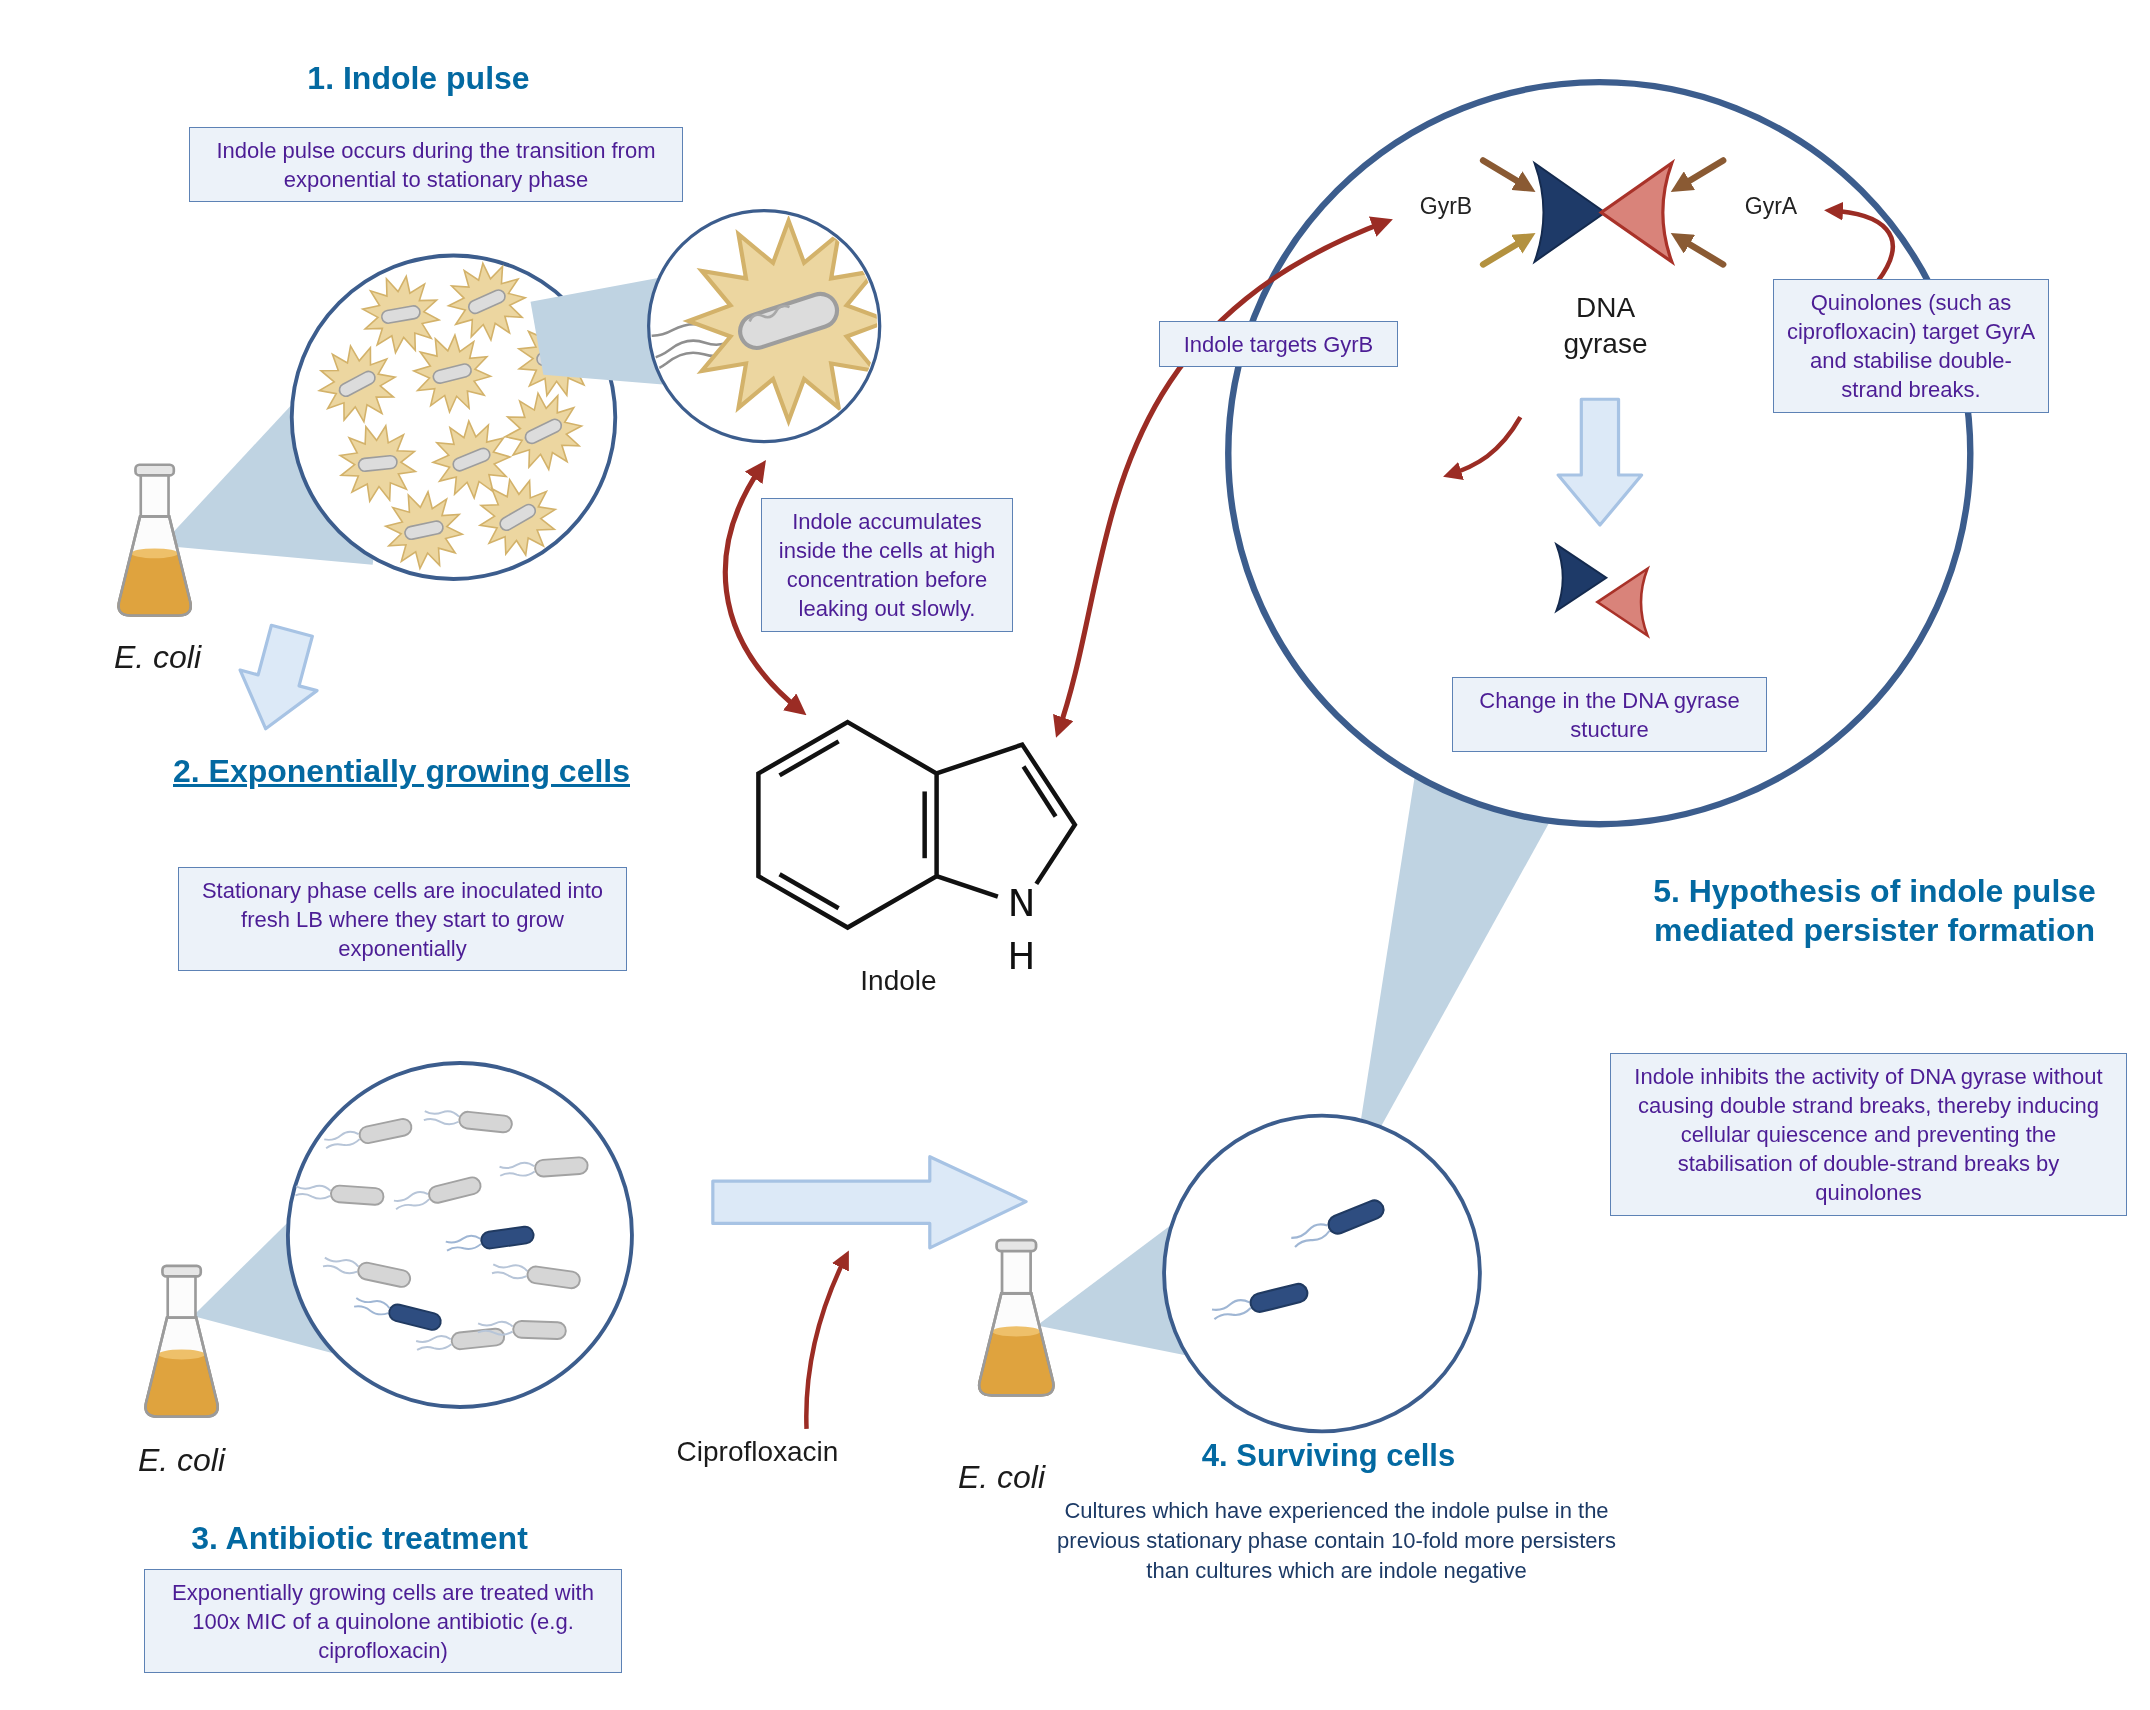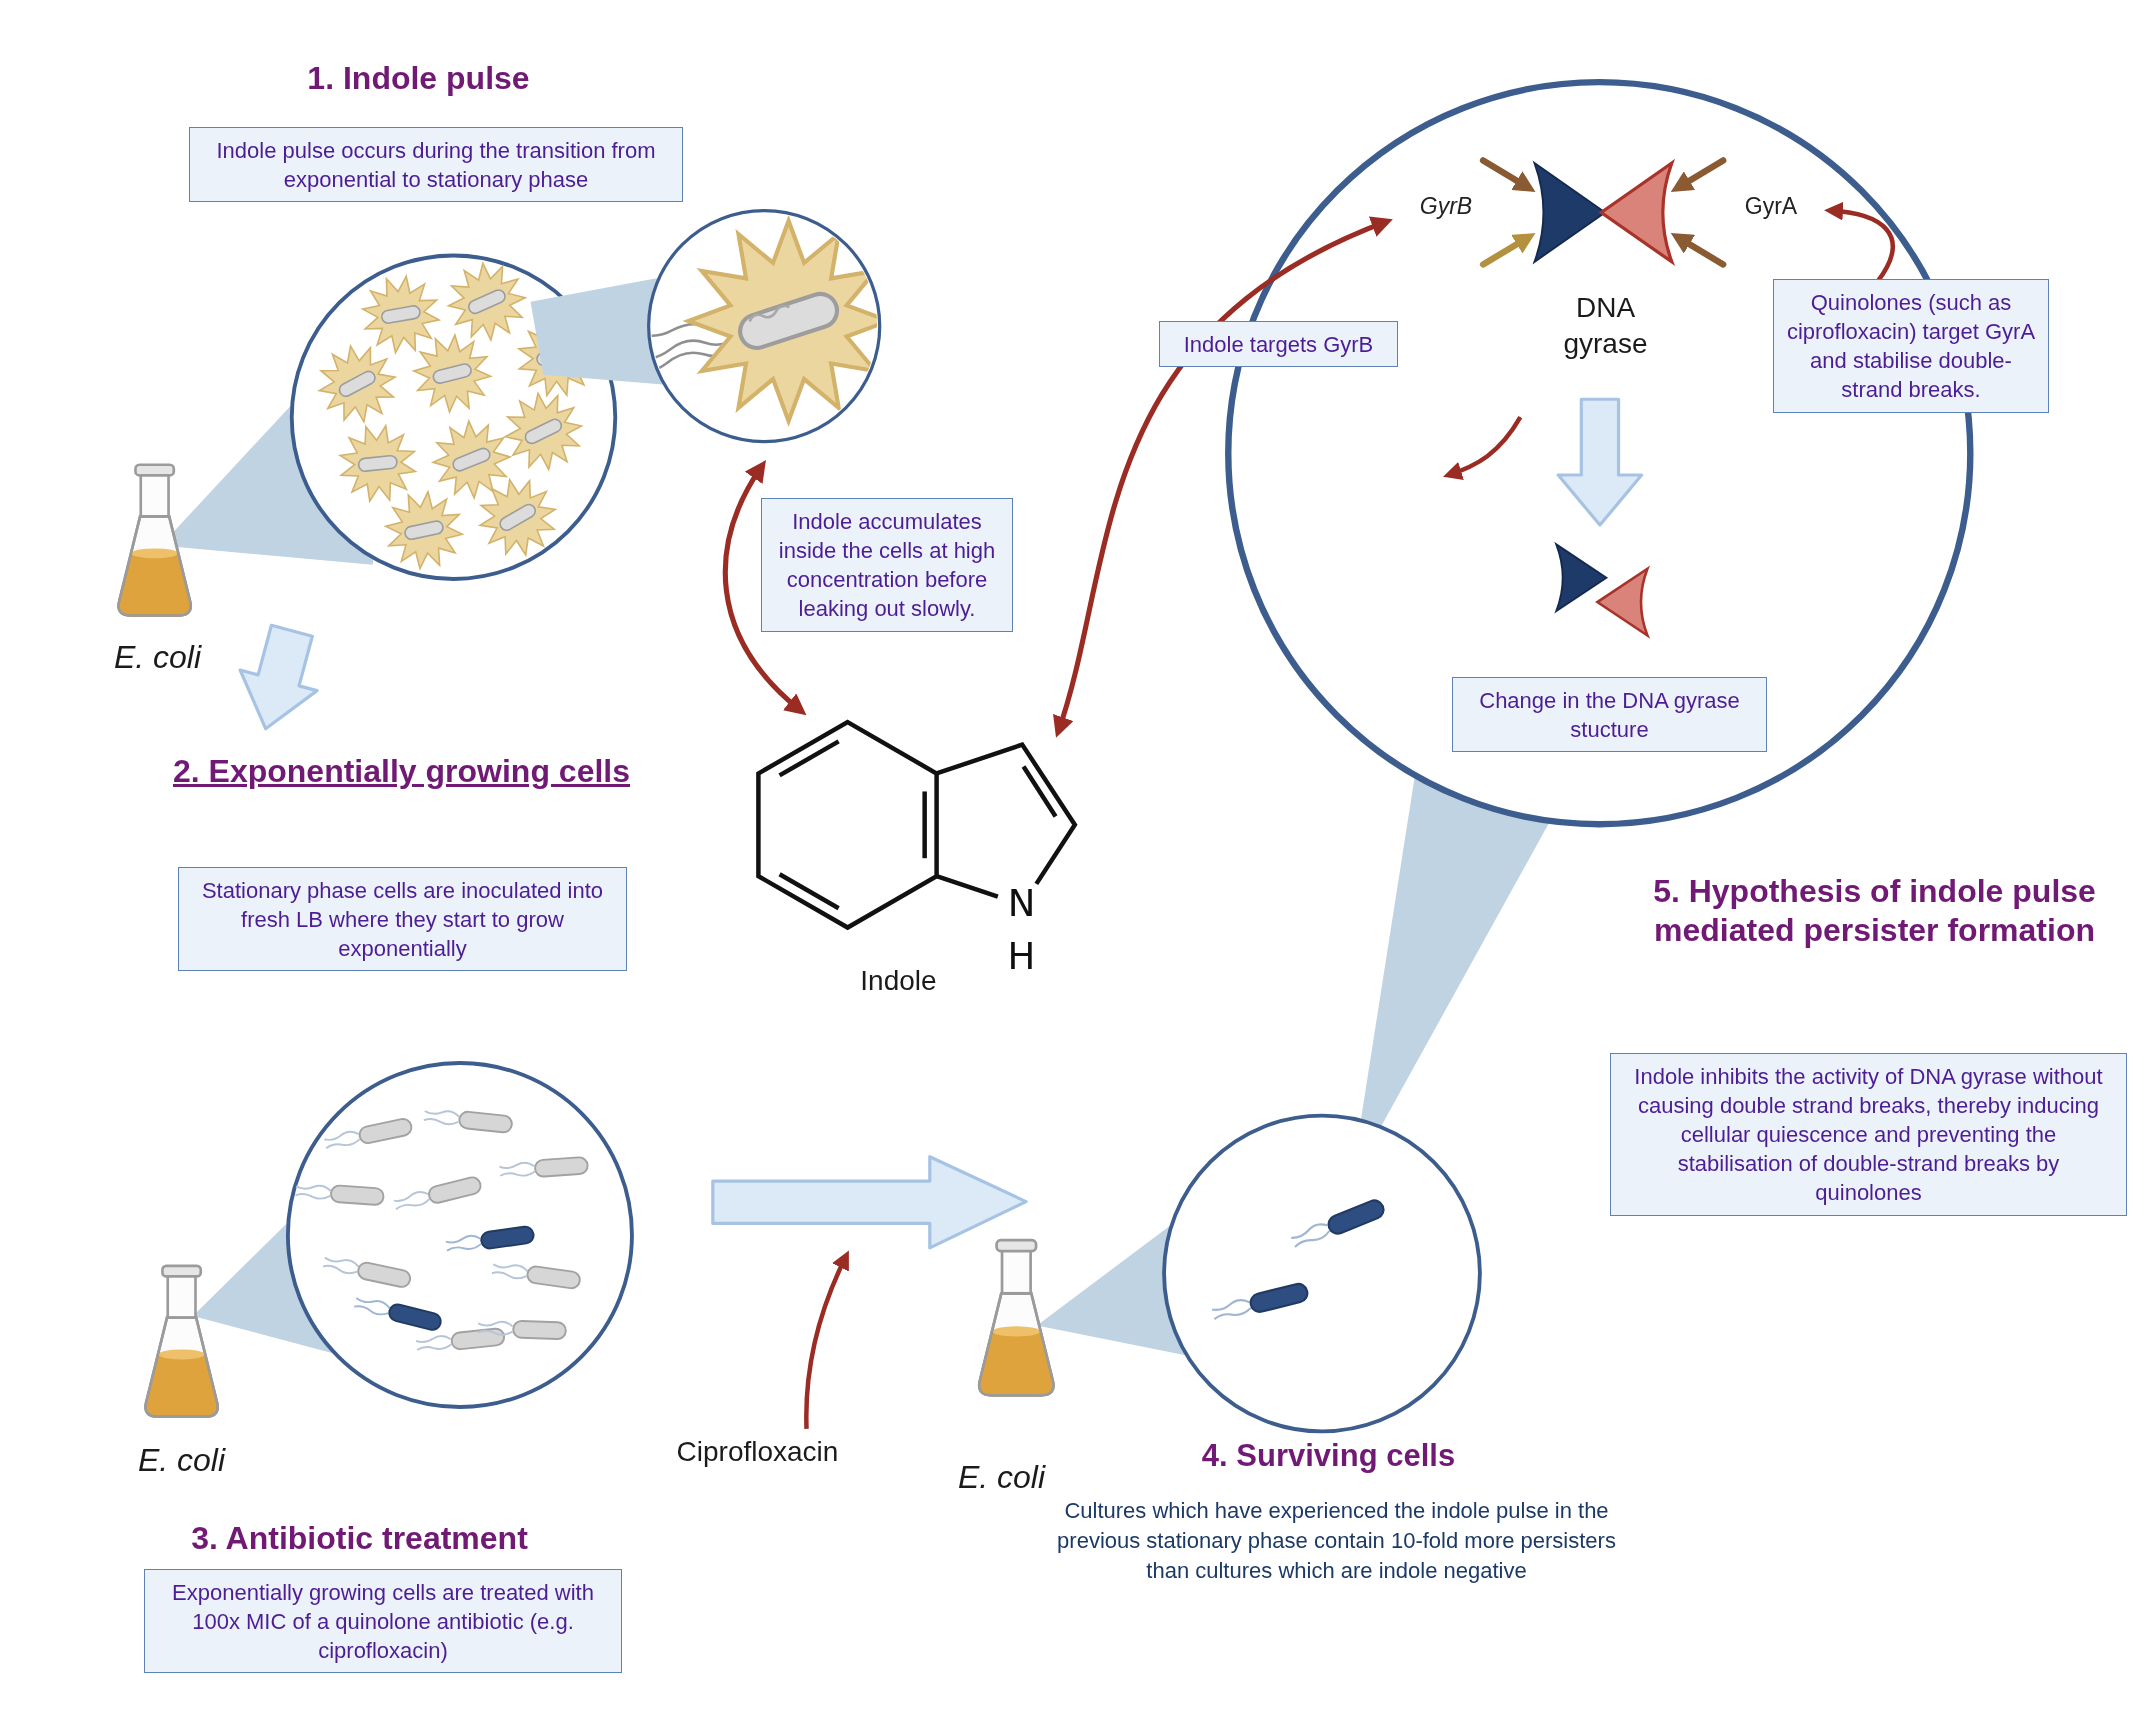--- a/index.html
+++ b/index.html
@@ -1,21 +1,21 @@
 <!DOCTYPE html>
 <html style="font-size:10.3px"><head>
 <meta charset="utf-8">
 <style>
   html,body{margin:0;padding:0;background:#ffffff;}
   .stage{position:relative;width:2151px;height:1710px;background:#ffffff;
          font-family:"Liberation Sans",sans-serif;overflow:hidden;}
   .stage svg{position:absolute;left:0;top:0;}
   .tbox{position:absolute;background:#ecf2f9;border:1.9px solid #5d82b5;color:#4c1d95;
         font-size:22px;line-height:1.32;text-align:center;padding:7.7px 11.6px;box-sizing:border-box;}
-  .hd{position:absolute;color:#701a75;font-weight:700;font-size:32px;line-height:1.22;text-align:center;}
+  .hd{position:absolute;color:#0369a1;font-weight:700;font-size:32px;line-height:1.22;text-align:center;}
   .lbl{position:absolute;color:#1b1b1b;font-size:32px;text-align:center;}
   .em{font-style:italic;}
   .navy{position:absolute;color:#1c3a66;font-size:22px;line-height:1.36;text-align:center;}
   .atom{position:absolute;color:#101010;font-size:37px;text-align:center;font-family:"DejaVu Sans",sans-serif;}
   .small-lbl{position:absolute;color:#222;font-size:23px;text-align:center;}
   .mid-lbl{position:absolute;color:#1b1b1b;font-size:28px;line-height:1.3;text-align:center;}
 </style>
 </head>
 <body>
 
@@ -165,21 +165,21 @@
 
 <div class="hd" style="left:164px;top:752px;width:475px;text-decoration:underline;">2. Exponentially growing cells</div>
 <div class="tbox" style="left:178px;top:867px;width:449px;">Stationary phase cells are inoculated into fresh LB where they start to grow exponentially</div>
 
 <div class="tbox" style="left:761px;top:498px;width:252px;">Indole accumulates inside the cells at high concentration before leaking out slowly.</div>
 <div class="atom" style="left:996px;top:882px;width:51px;">N</div>
 <div class="atom" style="left:996px;top:935px;width:51px;">H</div>
 <div class="mid-lbl" style="left:802px;top:963px;width:193px;">Indole</div>
 
 <div class="tbox" style="left:1159px;top:321px;width:239px;">Indole targets GyrB</div>
-<div class="small-lbl" style="left:1401px;top:193px;width:90px;font-style:italic;">GyrB</div>
+<div class="small-lbl" style="left:1401px;top:193px;width:90px;">GyrB</div>
 <div class="small-lbl" style="left:1726px;top:193px;width:90px;">GyrA</div>
 <div class="mid-lbl" style="left:1536px;top:290px;width:139px;">DNA gyrase</div>
 <div class="tbox" style="left:1773px;top:279px;width:276px;">Quinolones (such as ciprofloxacin) target GyrA and stabilise double-strand breaks.</div>
 <div class="tbox" style="left:1452px;top:677px;width:315px;">Change in the DNA gyrase stucture</div>
 
 <div class="hd" style="left:1650px;top:872px;width:449px;">5. Hypothesis of indole pulse mediated persister formation</div>
 <div class="tbox" style="left:1610px;top:1053px;width:517px;">Indole inhibits the activity of DNA gyrase without causing double strand breaks, thereby inducing cellular quiescence and preventing the stabilisation of double-strand breaks by quinolones</div>
 
 <div class="hd" style="left:135px;top:1496px;width:449px;margin-top:23px;">3. Antibiotic treatment</div>
 <div class="tbox" style="left:144px;top:1569px;width:478px;">Exponentially growing cells are treated with 100x MIC of a quinolone antibiotic (e.g. ciprofloxacin)</div>

